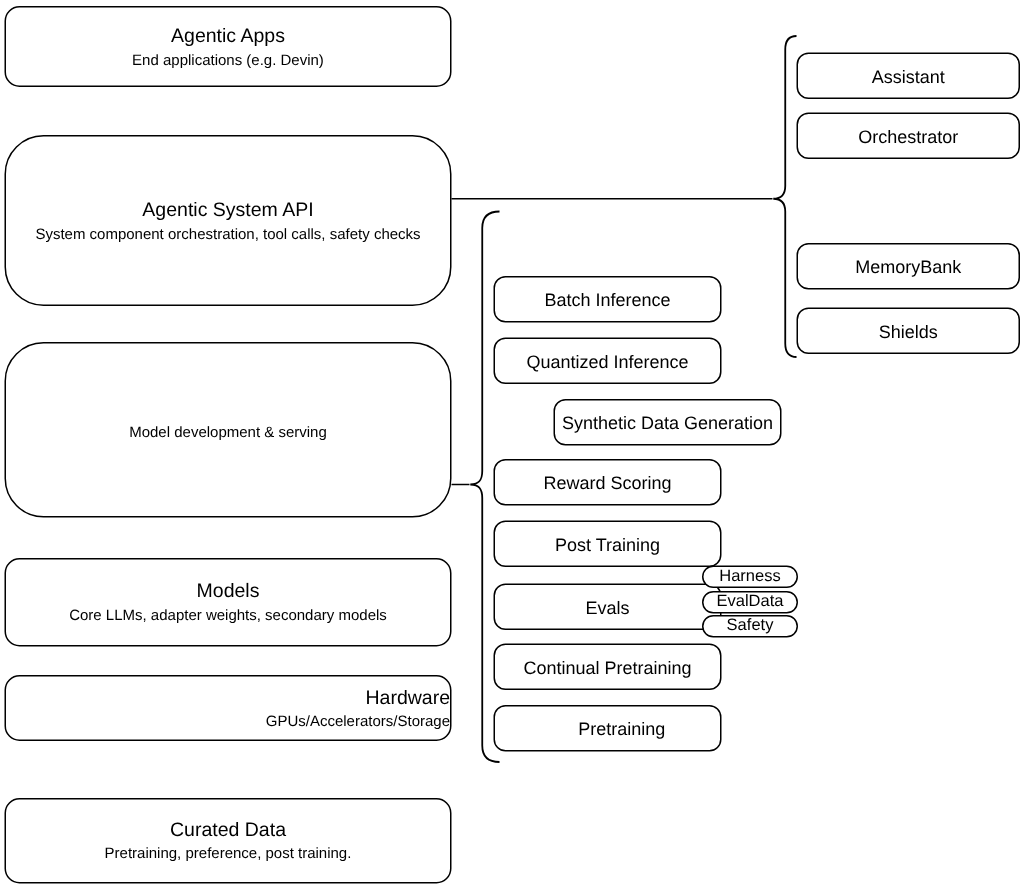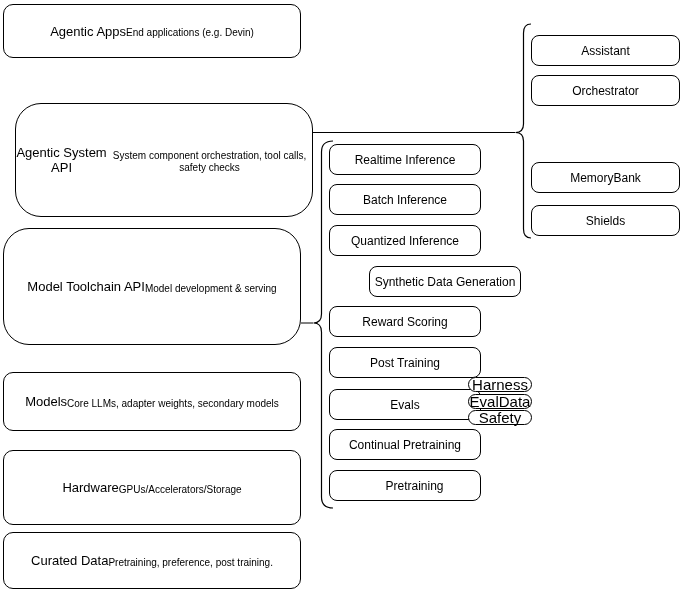--- a/index.html
+++ b/index.html
@@ -22,37 +22,37 @@
     top: 0;
     z-index: 0;
     pointer-events: none;
   }
   .box {
     position: absolute;
     box-sizing: border-box;
     background: #ffffff;
     border: 1px solid #000000;
     display: flex;
-    flex-direction: row;
+    flex-direction: column;
     align-items: center;
     justify-content: center;
     text-align: center;
   }
   
   .lbox { left: 3px; width: 298px; z-index: 1; }
   .r-small { border-radius: 10px; }
   .r-large { border-radius: 26px; }
   .lbox .title { font-size: 13px; line-height: 15px; }
   .lbox .subtitle { font-size: 10px; line-height: 12px; margin-top: 4px; }
 
   .pos-apps      { top: 4px;   height: 54px; }
-  .pos-sysapi    { top: 103px;  height: 114px; margin-left: 12px; }
+  .pos-sysapi    { top: 90px;  height: 114px; }
   .pos-toolapi   { top: 228px; height: 117px; }
   .pos-models    { top: 372px; height: 59px; }
-  .pos-hardware  { top: 450px; height: 75px; }
+  .pos-hardware  { top: 450px; height: 44px; align-items: flex-end; }
   .pos-curated   { top: 532px; height: 57px; }
 
   
   .mbox {
     left: 329px;
     width: 152px;
     height: 31px;
     border-radius: 8px;
     font-size: 12px;
     z-index: 1;
@@ -64,21 +64,21 @@
   
   .pill {
     position: absolute;
     left: 468px;
     width: 64px;
     height: 15px;
     box-sizing: border-box;
     background: #ffffff;
     border: 1px solid #000000;
     border-radius: 9px;
-    font-size: 15px;
+    font-size: 11px;
     line-height: 13px;
     display: flex;
     align-items: center;
     justify-content: center;
     z-index: 2;
   }
   .p0 { top: 377px; } .p1 { top: 394px; } .p2 { top: 410px; }
 
   
   .rbox {
@@ -118,42 +118,38 @@
     <div class="title">Agentic Apps</div>
     <div class="subtitle">End applications (e.g. Devin)</div>
   </div>
 
   <div class="box lbox r-large pos-sysapi">
     <div class="title">Agentic System API</div>
     <div class="subtitle">System component orchestration, tool calls, safety checks</div>
   </div>
 
   <div class="box lbox r-large pos-toolapi">
-    <div class="title">Model Toolchain API</div>
     <div class="subtitle">Model development &amp; serving</div>
   </div>
 
   <div class="box lbox r-small pos-models">
     <div class="title">Models</div>
     <div class="subtitle">Core LLMs, adapter weights, secondary models</div>
   </div>
 
   <div class="box lbox r-small pos-hardware">
     <div class="title">Hardware</div>
     <div class="subtitle">GPUs/Accelerators/Storage</div>
   </div>
 
   <div class="box lbox r-small pos-curated">
     <div class="title">Curated Data</div>
     <div class="subtitle">Pretraining, preference, post training.</div>
   </div>
 
-  <div class="box mbox m0">
-    <span>Realtime Inference</span>
-  </div>
   <div class="box mbox m1">
     <span>Batch Inference</span>
   </div>
   <div class="box mbox m2">
     <span>Quantized Inference</span>
   </div>
   <div class="box mbox m3">
     <span>Synthetic Data Generation</span>
   </div>
   <div class="box mbox m4">

